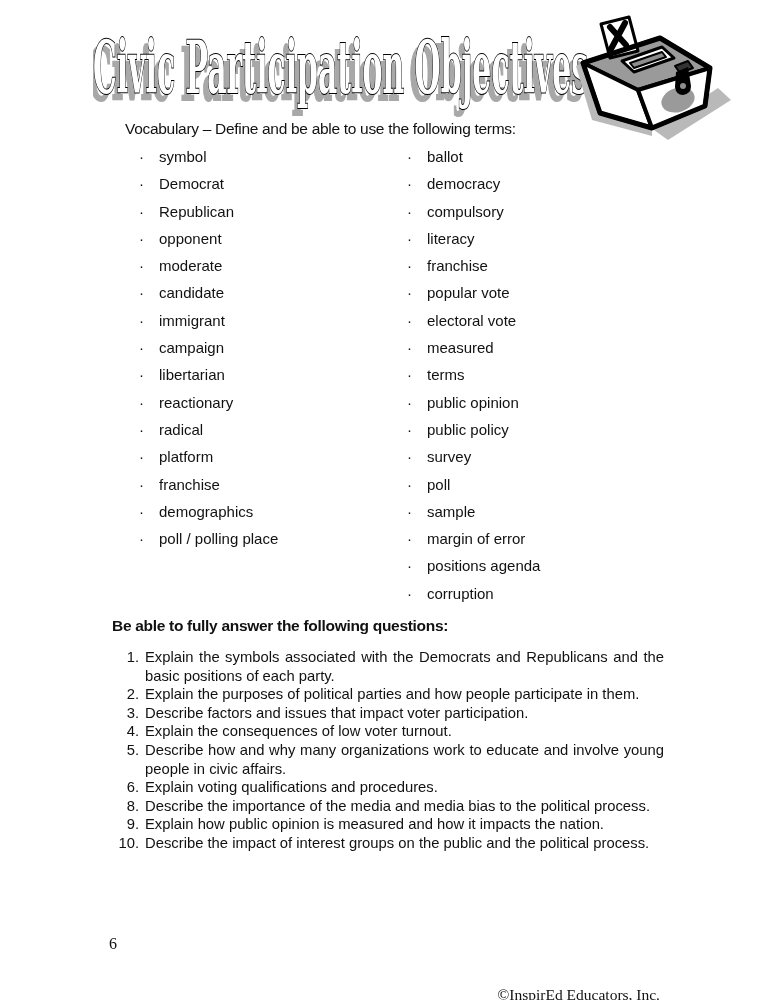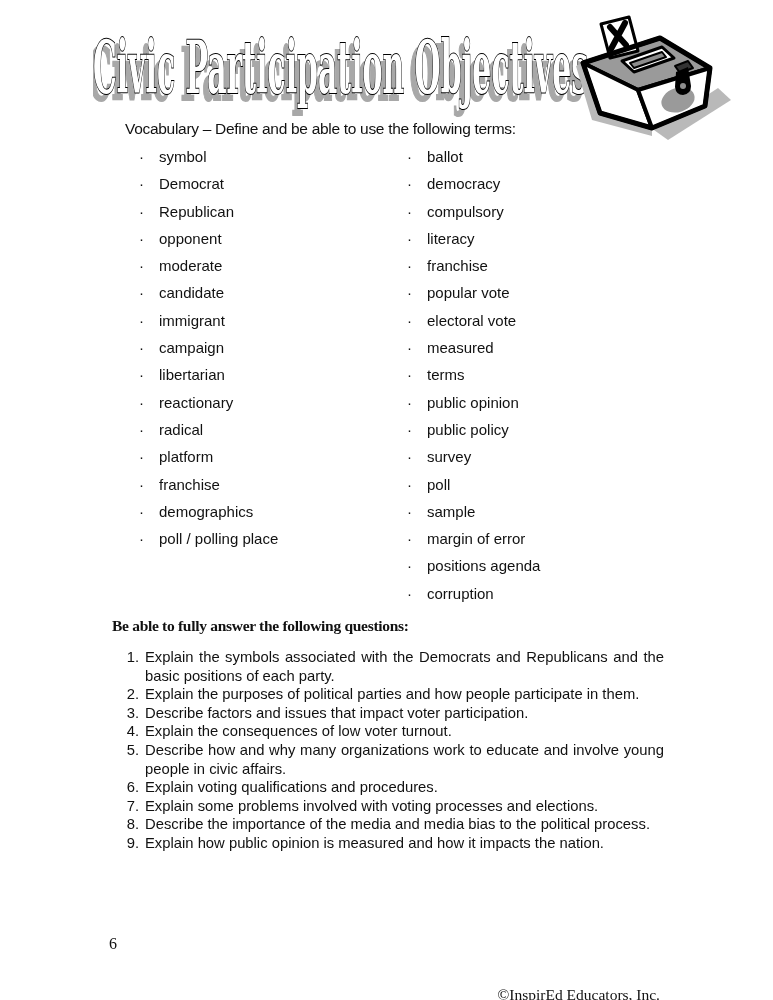--- a/index.html
+++ b/index.html
@@ -16,21 +16,21 @@
     position:absolute;left:125px;top:120px;
     font-weight:normal;font-size:15.5px;letter-spacing:-0.3px;white-space:nowrap;
   }
   .vocab{position:absolute;left:139px;top:143px;display:flex;}
   .vcol{display:flex;flex-direction:column;}
   .vcol1{width:268px;}
   .vitem{line-height:27.3px;font-size:15px;white-space:nowrap;}
   .vbullet{display:inline-block;width:20px;font-size:15px;color:#111;}
   
   .q-section{position:absolute;left:112px;top:617px;width:552px;}
-  .q-heading{font-weight:bold;font-size:15.5px;letter-spacing:-0.3px;white-space:nowrap;line-height:17px;font-family:Liberation Serif, serif;}
+  .q-heading{font-weight:bold;font-size:15.5px;letter-spacing:-0.3px;white-space:nowrap;line-height:17px;}
   .q-list{margin-top:14px;}
   .q{
     font-size:14.8px;line-height:18.6px;text-align:justify;
     padding-left:33px;text-indent:-33px;
   }
   .qnum{display:inline-block;width:27px;text-align:right;margin-right:6px;text-indent:0;}
   
   .page-number{
     position:absolute;left:109px;top:935px;
     font-family:"Liberation Serif", serif;font-size:16px;
@@ -117,20 +117,20 @@
 
 <div class="q-section">
   <div class="q-heading">Be able to fully answer the following questions:</div>
   <div class="q-list">
     <div class="q"><span class="qnum">1.</span><span>Explain the symbols associated with the Democrats and Republicans and the basic positions of each party.</span></div>
     <div class="q"><span class="qnum">2.</span><span>Explain the purposes of political parties and how people participate in them.</span></div>
     <div class="q"><span class="qnum">3.</span><span>Describe factors and issues that impact voter participation.</span></div>
     <div class="q"><span class="qnum">4.</span><span>Explain the consequences of low voter turnout.</span></div>
     <div class="q"><span class="qnum">5.</span><span>Describe how and why many organizations work to educate and involve young people in civic affairs.</span></div>
     <div class="q"><span class="qnum">6.</span><span>Explain voting qualifications and procedures.</span></div>
-    <div class="q"><span class="qnum">7.</span><span>Explain some problems involved with voting processes and elections.</span></div>
     <div class="q"><span class="qnum">8.</span><span>Describe the importance of the media and media bias to the political process.</span></div>
     <div class="q"><span class="qnum">9.</span><span>Explain how public opinion is measured and how it impacts the nation.</span></div>
+    <div class="q"><span class="qnum">10.</span><span>Describe the impact of interest groups on the public and the political process.</span></div>
   </div>
 </div>
 
 <div class="page-number">6</div>
 <div class="copyright">©InspirEd Educators, Inc.</div>
 
 </body></html>

